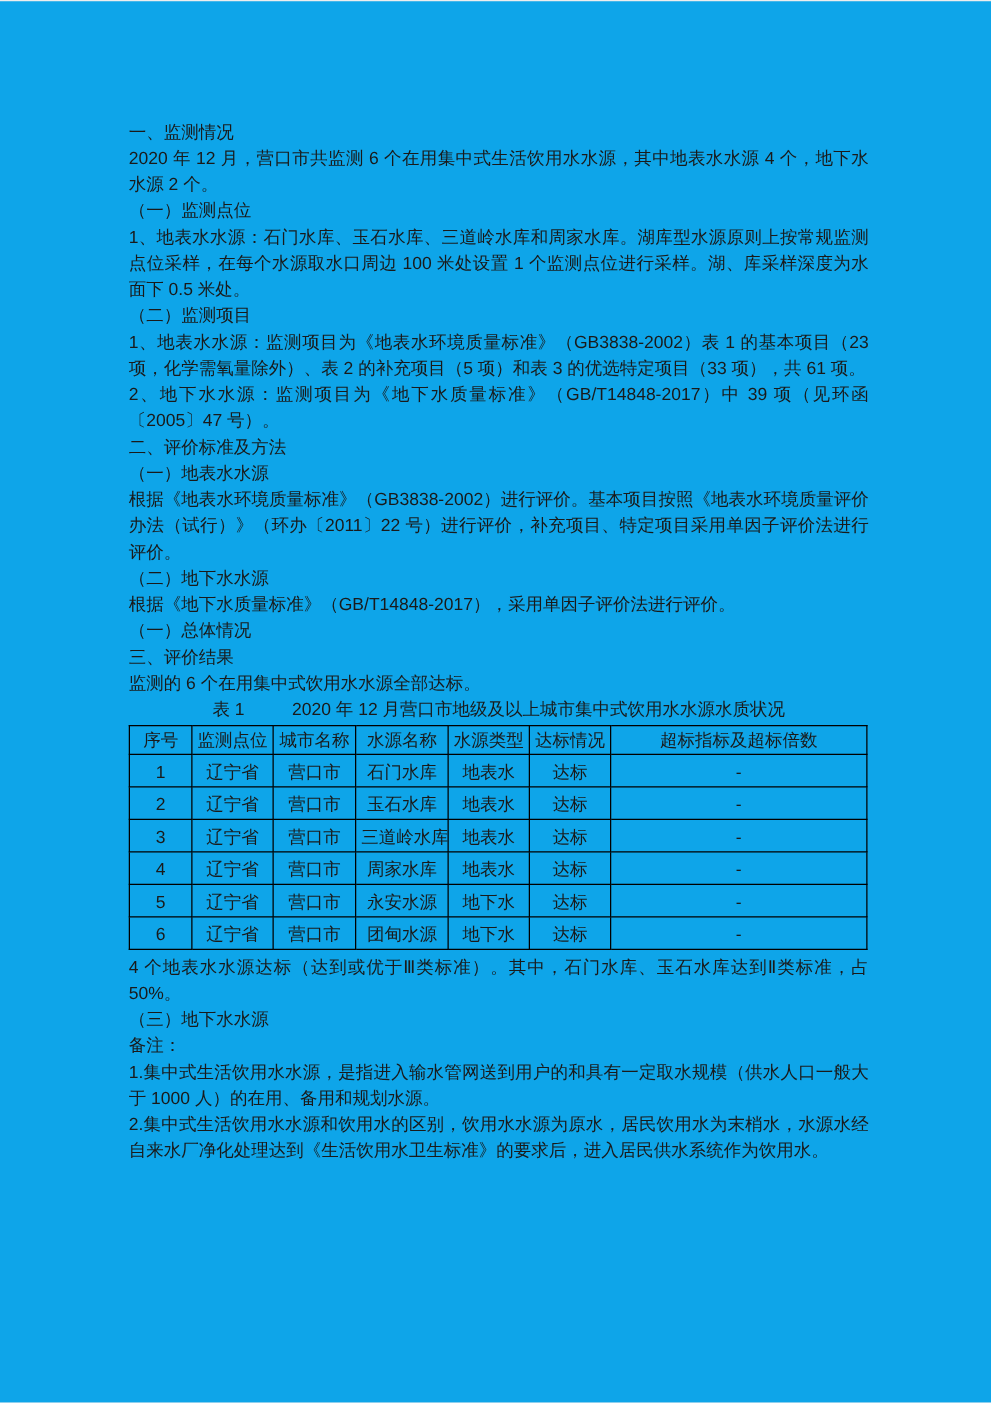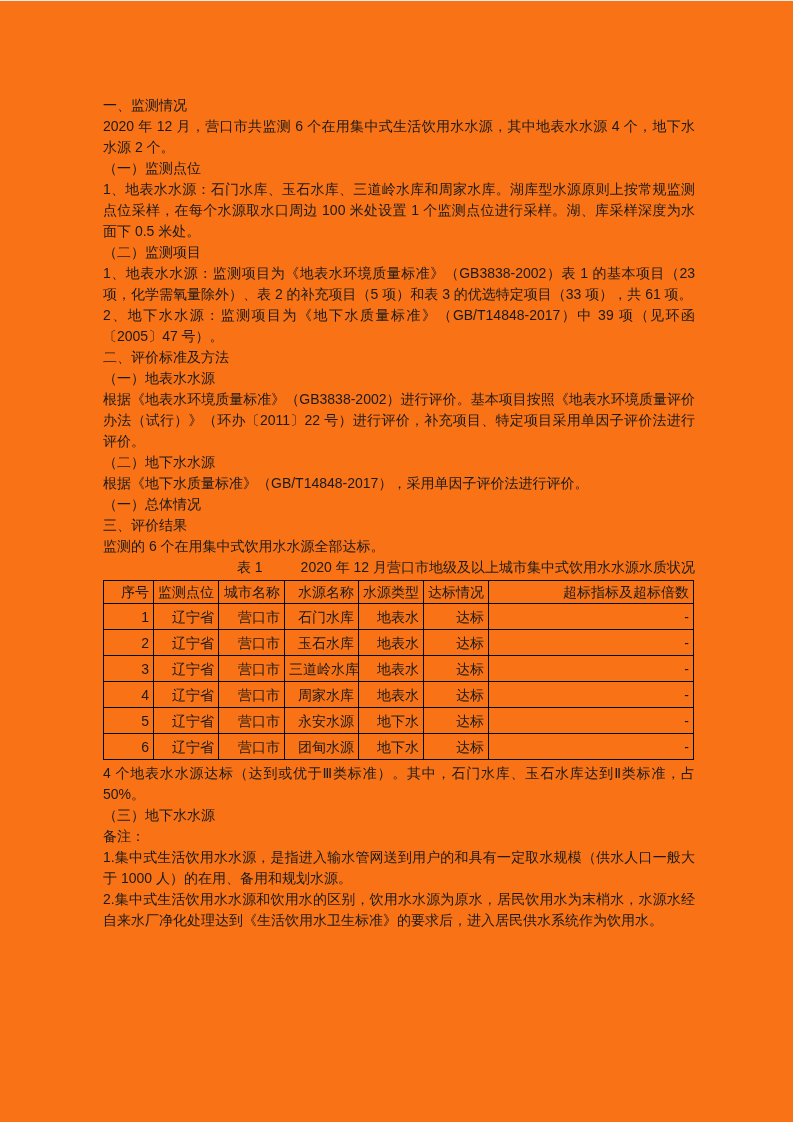--- a/index.html
+++ b/index.html
@@ -5,21 +5,21 @@
   html, body {
     margin: 0;
     padding: 0;
     background: #f2f2f2;
   }
   .page {
     position: relative;
     width: 793px;
     height: 1122px;
     margin: 0 auto;
-    background: #f97316;
+    background: #0ea5e9;
     border-top: 1px solid #ededed;
     box-sizing: border-box;
     overflow: hidden;
     font-family: "Liberation Sans", "DejaVu Sans", sans-serif;
     color: #1a1a1a;
   }
   .content {
     box-sizing: border-box;
     width: 100%;
     height: 100%;
@@ -27,35 +27,35 @@
     font-size: 14px;
     line-height: 21px;
     text-align: justify;
   }
   p {
     margin: 0;
     padding: 0;
   }
   .caption {
     white-space: nowrap;
-    text-align: right;
+    text-align: center;
   }
   .caption-title {
     margin-left: 38px;
   }
   table.wq {
     border-collapse: collapse;
     table-layout: fixed;
     width: 590px;
     margin: 2px 0 3px 0;
   }
   table.wq th, table.wq td {
     border: 1.5px solid #000000;
     font-weight: normal;
-    text-align: right;
+    text-align: center;
     vertical-align: middle;
     padding: 1px 4px;
     font-size: 14px;
     line-height: 18px;
     overflow: hidden;
     white-space: nowrap;
   }
   table.wq thead th { height: 20px; }
   table.wq tbody td { height: 23px; }
   .col-seq   { width: 50px; }

